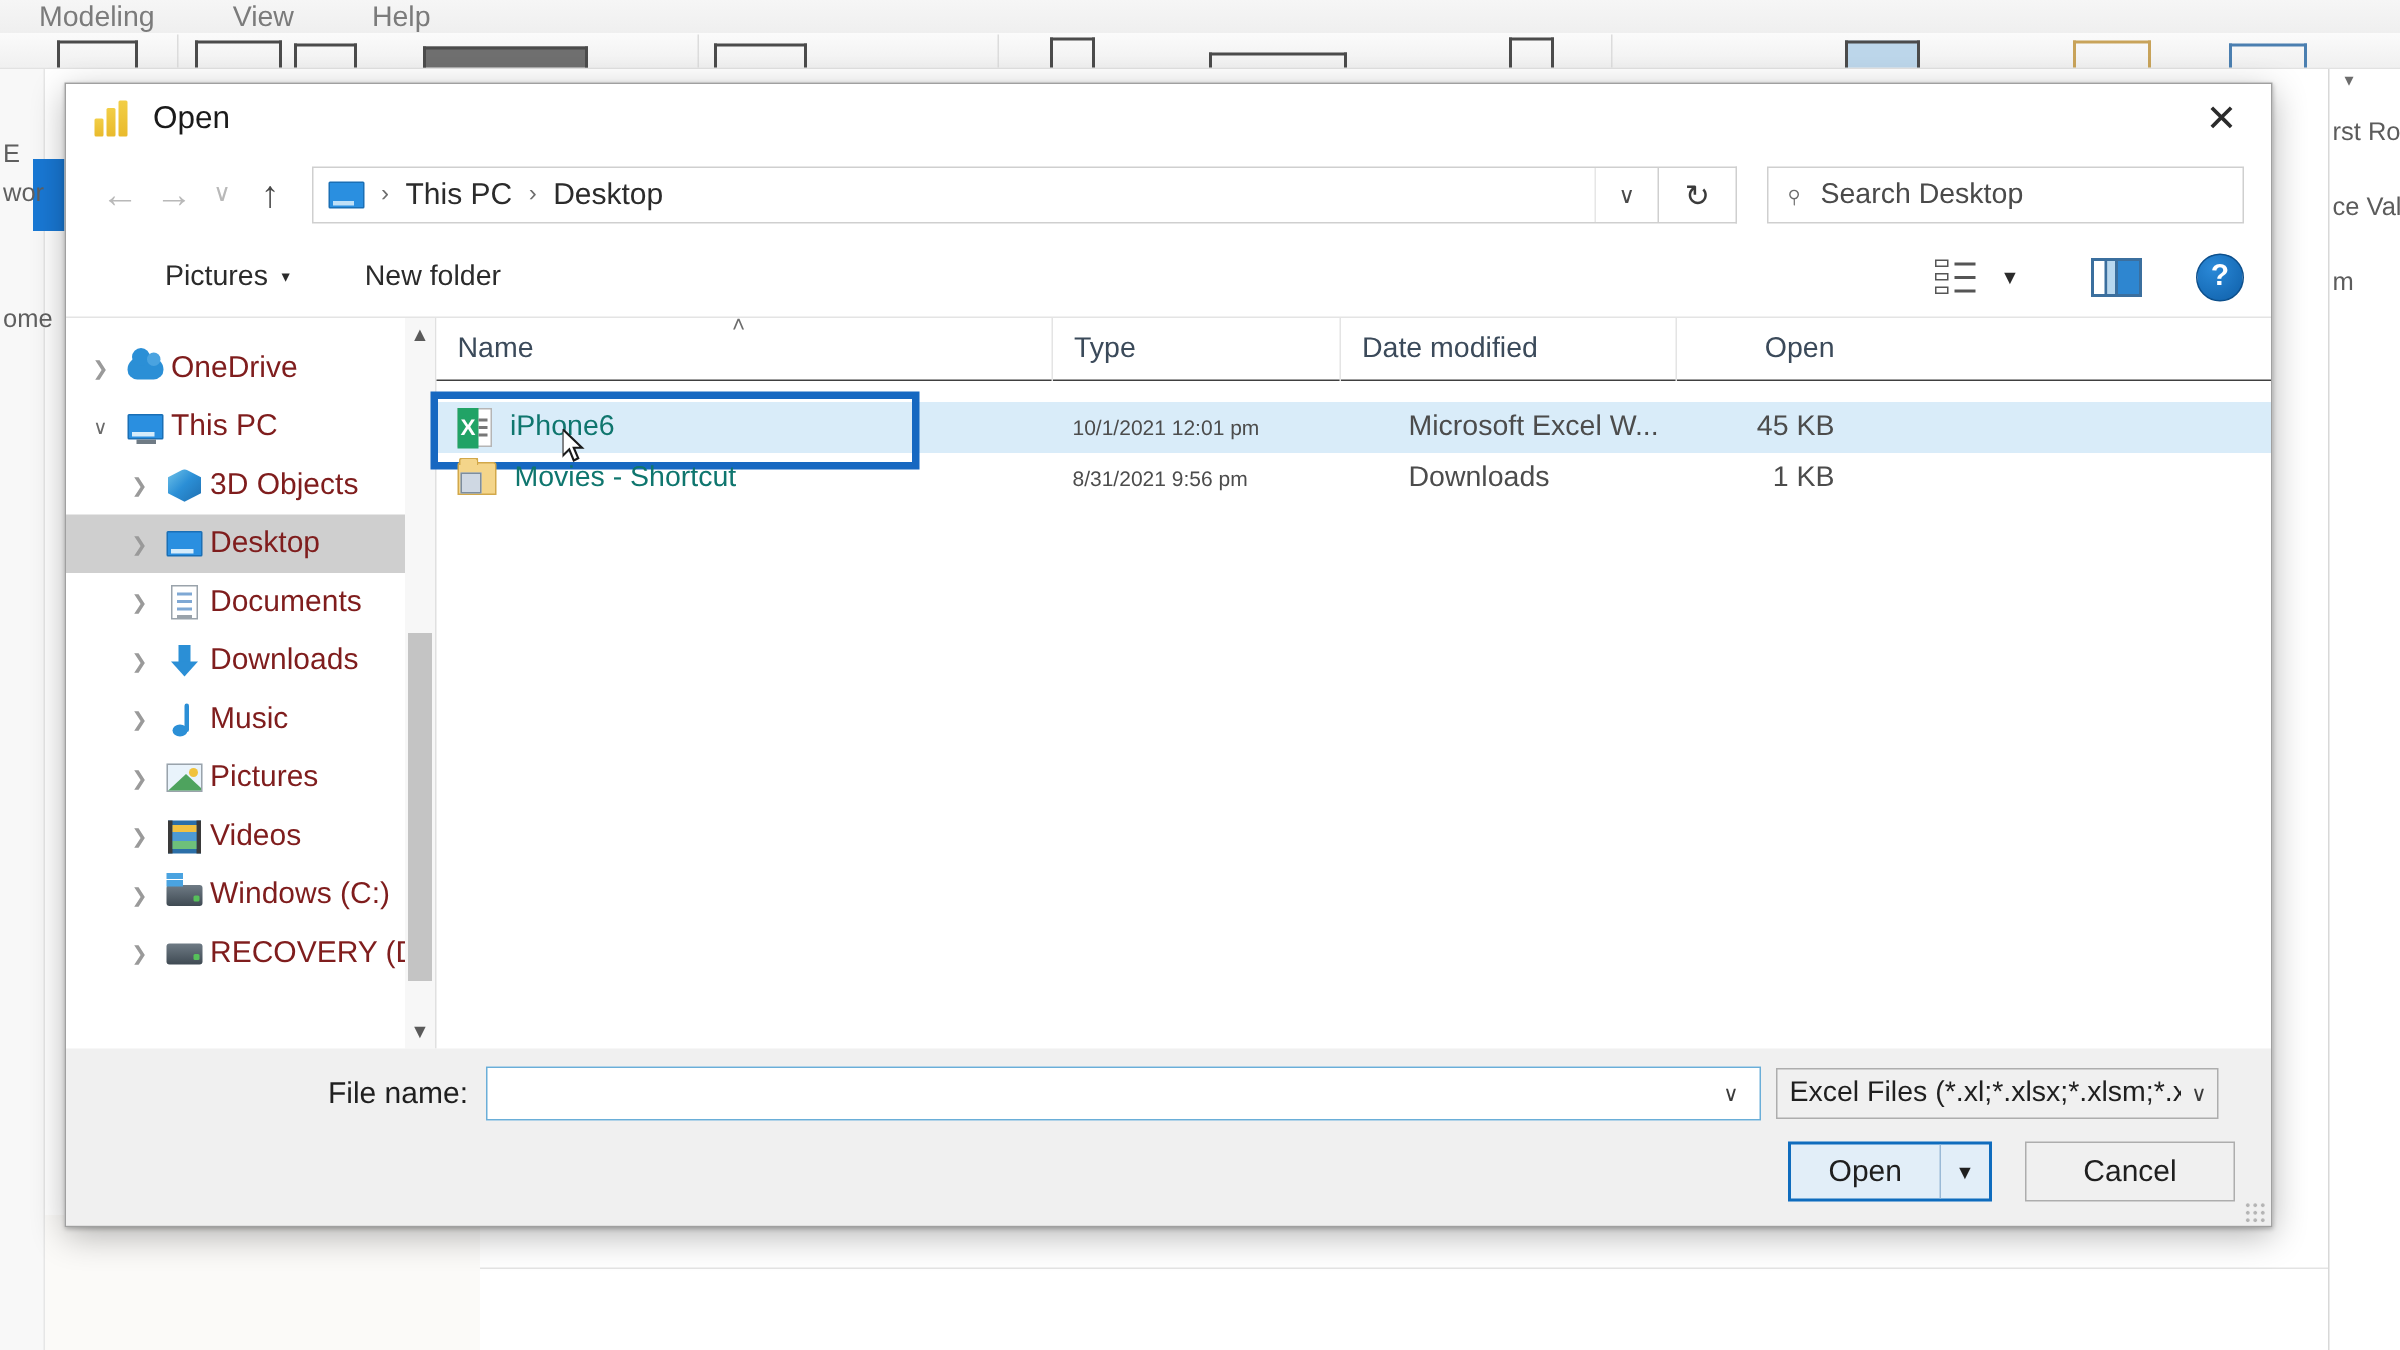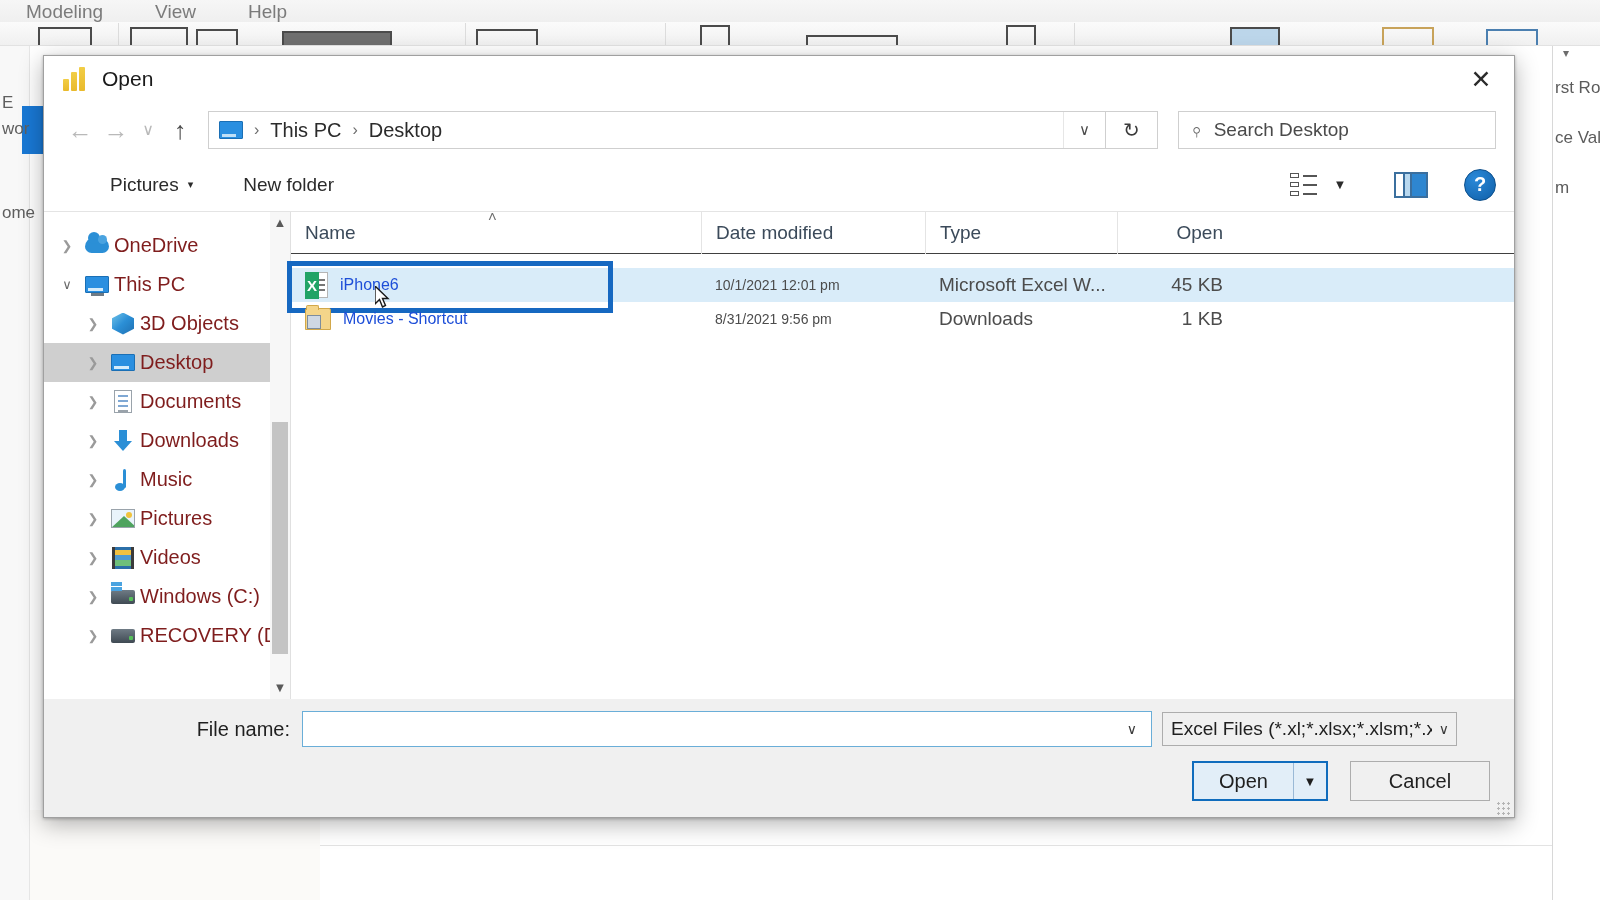--- a/index.html
+++ b/index.html
@@ -300,21 +300,21 @@
   #col-name { width: 410px; }
   #col-date { width: 224px; }
   #col-type { width: 192px; }
   #col-size { width: 120px; justify-content: flex-end; padding-right: 14px; }
   .frow { height: 34px; display: flex; align-items: center; position: relative; }
   .frow.selected { background: #d9ecf9; }
   .fname { width: 410px; display: flex; align-items: center; gap: 12px; padding-left: 14px; }
   .fdate { width: 224px; font-size: 14px; color: #4c4c4c; padding-left: 14px; }
   .ftype { width: 192px; font-size: 19px; color: #4c4c4c; padding-left: 14px; }
   .fsize { width: 120px; font-size: 19px; color: #4c4c4c; text-align: right; padding-right: 14px; }
-  .fname-label { font-size: 16px; color: #1d4ed8; }
+  .fname-label { font-size: 19px; color: #0f766e; }
 
   .ico-xls {
     width: 23px; height: 26px; background: #fff; border: 1px solid #b5b5b5;
     position: relative; flex: 0 0 23px;
   }
   .ico-xls::before {
     content: "X"; position: absolute; left: -1px; top: -1px; width: 14px; height: 27px;
     background: #21a366; color: #fff; font-size: 15px; font-weight: bold;
     display: flex; align-items: center; justify-content: center;
     font-family: "Liberation Sans", sans-serif;
@@ -346,21 +346,21 @@
     pointer-events: none;
   }
 
   
   #footer { flex: 0 0 118px; background: #f0f0f0; position: relative; }
   #filename-row {
     position: absolute; left: 0; top: 8px; width: 100%; height: 44px;
     display: flex; align-items: center;
   }
   #filename-label {
-    width: 258px; text-align: right; padding-right: 12px; font-size: 20px; color: #1f1f1f;
+    width: 280px; text-align: right; padding-right: 12px; font-size: 20px; color: #1f1f1f;
   }
   #filename-input {
     width: 850px; height: 36px; background: #fff; border: 1px solid #6aaed8;
     display: flex; align-items: center; padding: 0 8px;
   }
   #filename-value { flex: 1 1 auto; font-size: 19px; color: #1f1f1f; }
   #filename-caret { color: #3b3b3b; font-size: 14px; padding: 0 6px; }
   #filetype-select {
     width: 295px; height: 34px; margin-left: 10px; background: #f0f0f0;
     border: 1px solid #adadad; display: flex; align-items: center; padding-left: 8px;
@@ -607,25 +607,25 @@
       </div>
     </div>
 
     <div id="filelist">
 
       <div id="colhead">
         <div class="col" id="col-name">
           <span>Name</span>
           <span id="col-sort-caret">˄</span>
         </div>
+        <div class="col" id="col-type">
+          <span>Type</span>
+        </div>
         <div class="col" id="col-date">
           <span>Date modified</span>
-        </div>
-        <div class="col" id="col-type">
-          <span>Type</span>
         </div>
         <div class="col" id="col-size">
           <span>Open</span>
         </div>
       </div>
 
       <div style="padding-top:14px;position:relative;">
         <div class="frow selected">
           <div class="fname">
             <span class="ico-xls"></span>

